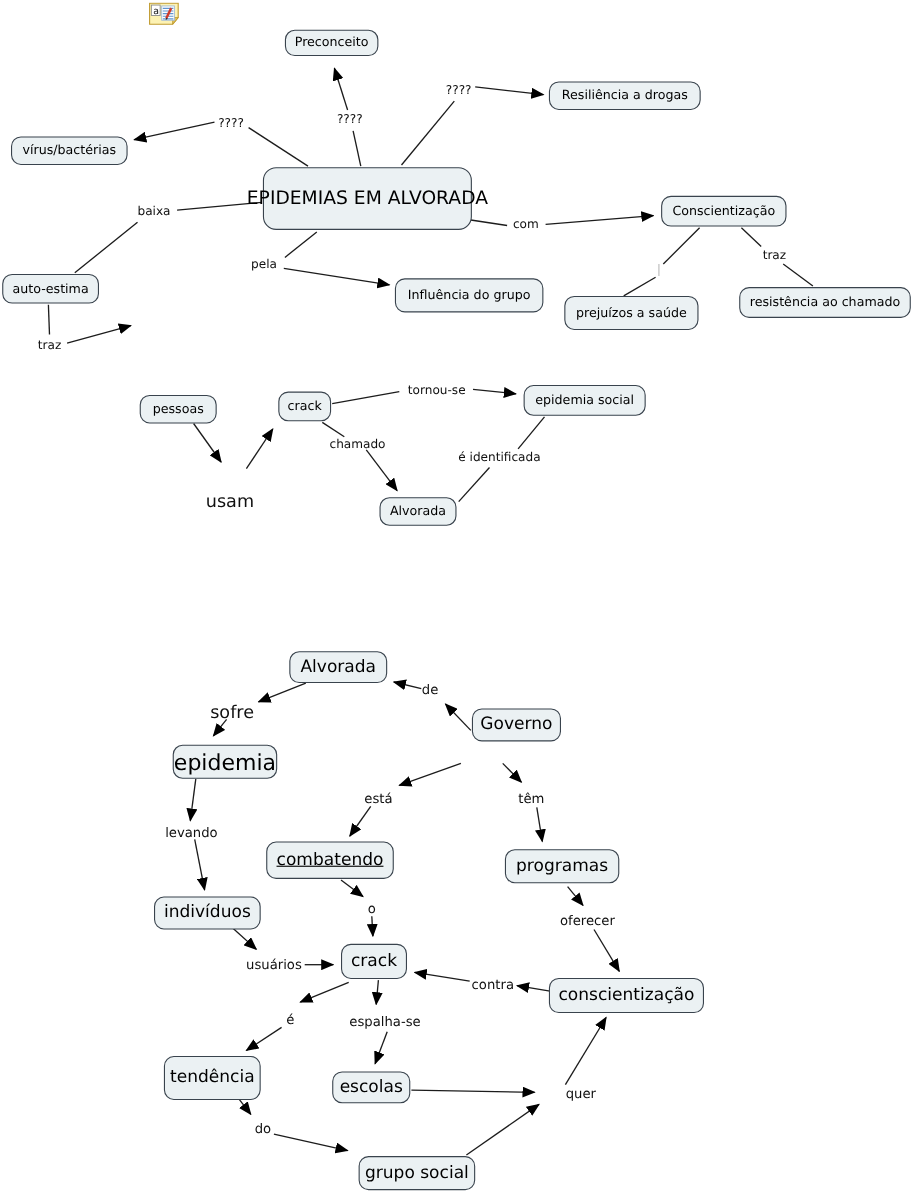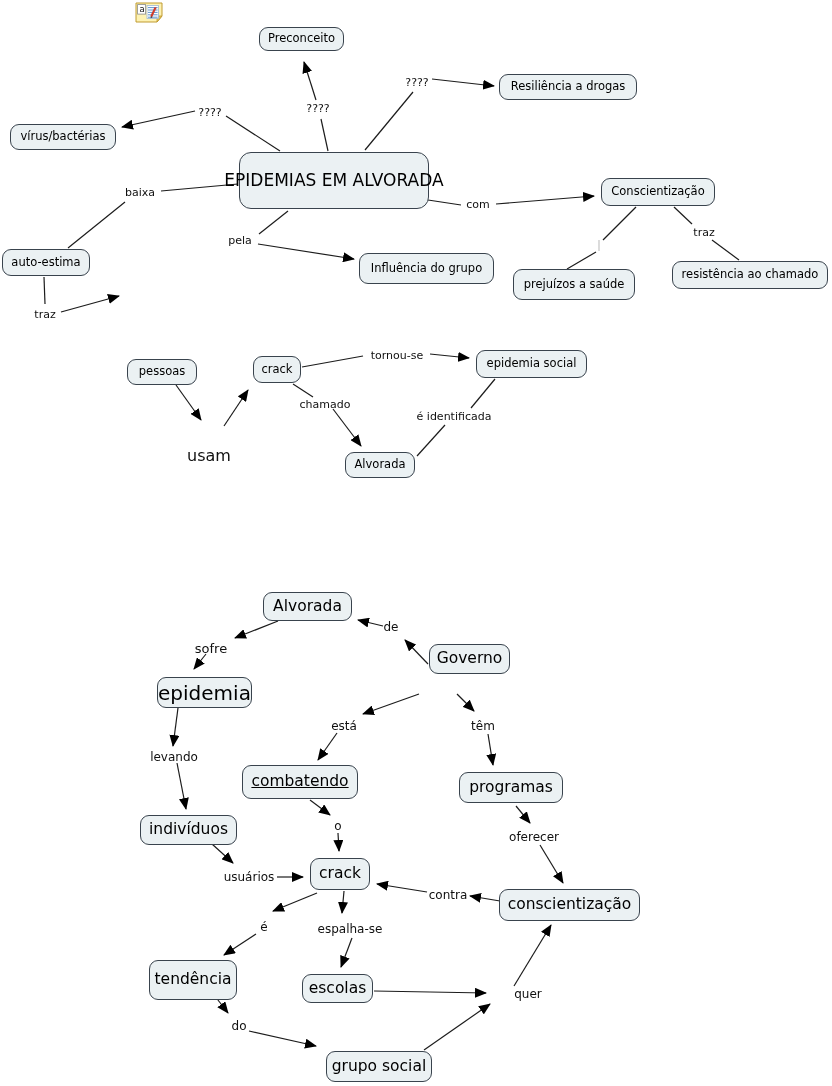--- a/index.html
+++ b/index.html
@@ -138,21 +138,21 @@
     <div class="node" style="left: 401px; top: 644px; width: 81px; height: 30px; font-size: 15.5px; margin-left: 28px;">Governo</div>
     <div class="node" style="left: 133px; top: 677px; width: 95px; height: 31px; font-size: 20px; margin-left: 24px;">epidemia</div>
     <div class="node" style="left: 242px; top: 765px; width: 116px; height: 34px; font-size: 15.5px; text-decoration: underline;">combatendo</div>
     <div class="node" style="left: 459px; top: 772px; width: 104px; height: 31px; font-size: 15.5px;">programas</div>
     <div class="node" style="left: 140px; top: 815px; width: 97px; height: 30px; font-size: 15.5px;">indivíduos</div>
     <div class="node" style="left: 310px; top: 858px; width: 60px; height: 32px; font-size: 15.5px;">crack</div>
     <div class="node" style="left: 499px; top: 889px; width: 141px; height: 32px; font-size: 15.5px;">conscientização</div>
     <div class="node" style="left: 149px; top: 960px; width: 88px; height: 40px; font-size: 15.5px;">tendência</div>
     <div class="node" style="left: 302px; top: 974px; width: 71px; height: 29px; font-size: 15.5px;">escolas</div>
     <div class="node" style="left: 326px; top: 1051px; width: 106px; height: 31px; font-size: 15.5px;">grupo social</div>
-    <div class="link-label" style="left: 211px; top: 648px; font-size: 13px;">sofre</div>
+    <div class="link-label" style="left: 211px; top: 648px; font-size: 16px;">sofre</div>
     <div class="link-label" style="left: 391px; top: 627px; font-size: 12px;">de</div>
     <div class="link-label" style="left: 344px; top: 726px; font-size: 12px;">está</div>
     <div class="link-label" style="left: 483px; top: 726px; font-size: 12px;">têm</div>
     <div class="link-label" style="left: 174px; top: 757px; font-size: 12px;">levando</div>
     <div class="link-label" style="left: 338px; top: 826px; font-size: 12px;">o</div>
     <div class="link-label" style="left: 534px; top: 837px; font-size: 12px;">oferecer</div>
     <div class="link-label" style="left: 249px; top: 877px; font-size: 12px;">usuários</div>
     <div class="link-label" style="left: 448px; top: 895px; font-size: 12px;">contra</div>
     <div class="link-label" style="left: 264px; top: 927px; font-size: 12px;">é</div>
     <div class="link-label" style="left: 350px; top: 929px; font-size: 12px;">espalha-se</div>

